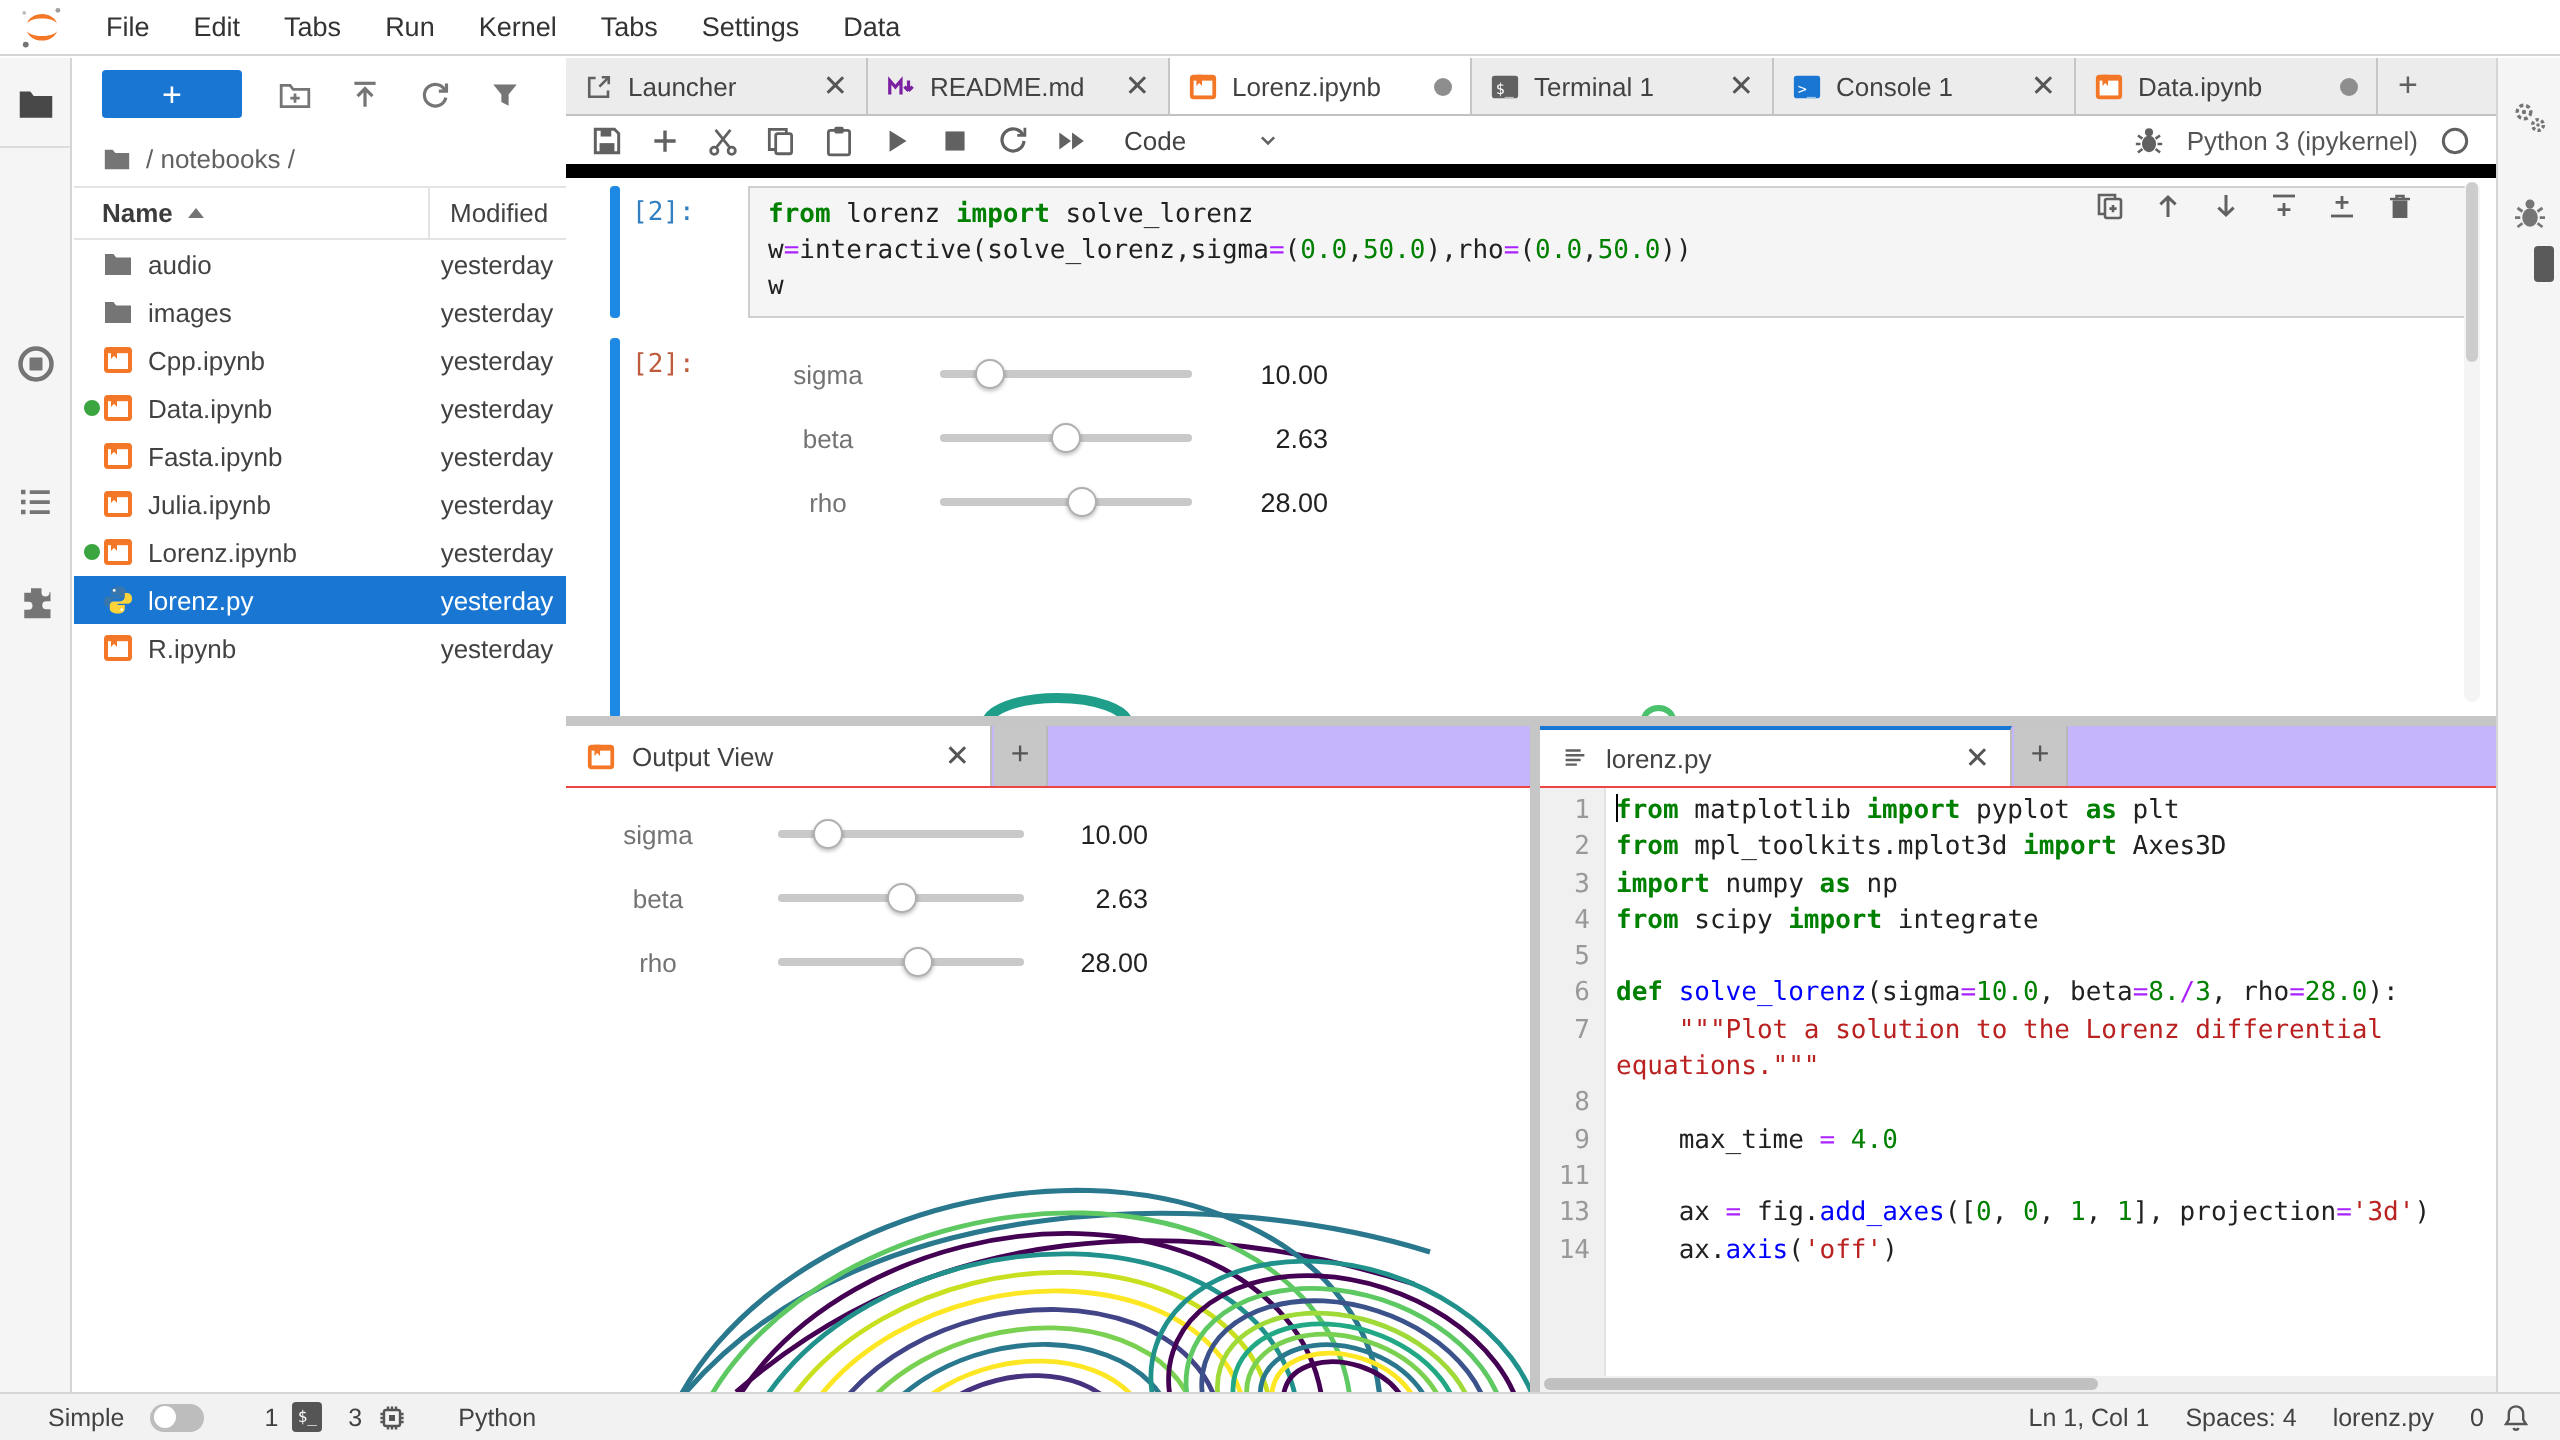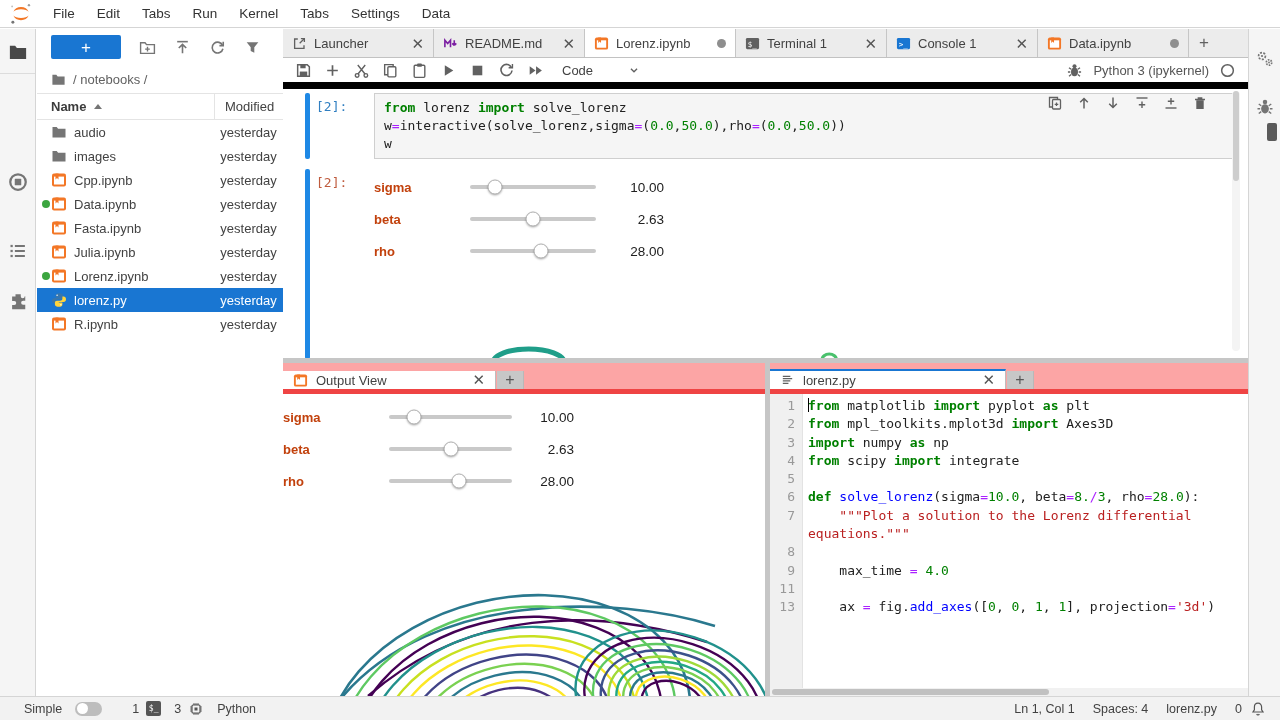--- a/index.html
+++ b/index.html
@@ -78,37 +78,37 @@
   .prompt.out{color:#bf5b3d;}
   .input-area{flex:1;background:#f5f5f5;border:1px solid #cfcfcf;padding:5px 9px;
     font-family:"DejaVu Sans Mono",monospace;font-size:13px;line-height:18px;color:#212121;}
   .code-line{white-space:pre;}
   .cell-toolbar{position:absolute;top:6px;right:40px;display:flex;gap:13px;}
   .cell-toolbar .tbtn{margin:0;width:16px;height:16px;}
   .cell.output{margin-top:10px;}
   .widget-area{flex:1;padding-top:2px;}
 
   .slider-row{display:flex;align-items:center;height:32px;}
-  .slider-label{width:80px;text-align:left;font-size:13px;color:#c2410c;margin-right:16px;flex:none;font-weight:bold;}
+  .slider-label{width:80px;text-align:center;font-size:13px;color:#737373;margin-right:16px;flex:none;}
   .slider-track{position:relative;width:126px;height:4px;background:#c9c9c9;border-radius:2px;flex:none;}
   .slider-handle{position:absolute;top:50%;transform:translate(-50%,-50%);width:15px;height:15px;
     border-radius:50%;background:#fff;border:1px solid #b0b0b0;box-shadow:0 1px 2px rgba(0,0,0,.28);}
   .slider-readout{margin-left:28px;width:40px;text-align:right;font-size:13.5px;color:#212121;flex:none;}
 
   .nb-sliver{position:absolute;left:0;bottom:0;width:100%;height:12px;}
   .nb-scrollbar{position:absolute;right:8px;top:2px;width:8px;height:260px;background:#f4f4f4;border-radius:4px;}
   .nb-scrollbar .thumb{position:absolute;left:1px;top:0;width:6px;height:90px;background:#cdcdcd;border-radius:3px;}
 
   
   .bottomdock{position:absolute;left:283px;top:358px;width:965px;height:338px;display:flex;
     border-top:5px solid #c6c6c6;background:#fff;}
   .panel-left{width:482px;flex:none;display:flex;flex-direction:column;background:#fff;}
   .panel-splitter{width:5px;flex:none;background:#c6c6c6;}
   .panel-right{flex:1;display:flex;flex-direction:column;background:#fff;min-width:0;}
-  .dock-tabbar{height:31px;background:#fca5a5;border-bottom:5px solid #ef4444;display:flex;flex:none;align-items:flex-end;}
+  .dock-tabbar{height:31px;background:#c4b5fd;border-bottom:1px solid #ef4444;display:flex;flex:none;}
   .dock-tab{background:#fff;display:flex;align-items:center;gap:8px;padding:0 10px;font-size:13px;
     color:#424242;border-right:1px solid #bdbdbd;}
   .dock-tab .ticon{width:15px;height:15px;}
   .dock-tab .ticon svg{width:100%;height:100%;}
   .dock-tab .tclose{color:#555;font-size:15px;margin-left:26px;}
   .dock-tab.focused{border-top:2px solid #1976d2;}
   .dock-add{width:27px;margin-left:1px;background:#c7c7c7;border-right:1px solid #b8b8b8;display:flex;
     align-items:center;justify-content:center;color:#555;font-size:16px;}
   .ov-content{flex:1;position:relative;padding-top:7px;overflow:hidden;}
   .ov-content .slider-label{width:92px;margin-right:14px;}
@@ -649,20 +649,24 @@
             <span class="ed-text"><span class="tok-p">    max_time </span><span class="tok-o">=</span><span class="tok-p"> </span><span class="tok-n">4.0</span></span>
           </div>
           <div class="ed-line">
             <span class="ed-num">11</span>
             <span class="ed-text"></span>
           </div>
           <div class="ed-line">
             <span class="ed-num">13</span>
             <span class="ed-text"><span class="tok-p">    ax </span><span class="tok-o">=</span><span class="tok-p"> fig.</span><span class="tok-f">add_axes</span><span class="tok-p">([</span><span class="tok-n">0</span><span class="tok-p">, </span><span class="tok-n">0</span><span class="tok-p">, </span><span class="tok-n">1</span><span class="tok-p">, </span><span class="tok-n">1</span><span class="tok-p">], projection</span><span class="tok-o">=</span><span class="tok-s">'3d'</span><span class="tok-p">)</span></span>
           </div>
+          <div class="ed-line">
+            <span class="ed-num">14</span>
+            <span class="ed-text"><span class="tok-p">    ax.</span><span class="tok-f">axis</span><span class="tok-p">(</span><span class="tok-s">'off'</span><span class="tok-p">)</span></span>
+          </div>
         </div>
     </div>
     <div class="ed-hscroll">
         <div class="thumb"></div>
       </div>
   </div>
 </div>
 
 <div class="sidebar-right">
   <div class="sb-icon" style="top:20px;">
@@ -693,21 +697,21 @@
   <span class="sb-item" style="margin-right:7px;">1</span>
   <span class="sb-item badge-term">$_</span>
   <span class="sb-item" style="margin-right:7px;">3</span>
   <span class="sb-item sb-ic">
     <svg viewBox="0 0 16 16" stroke="#555" fill="none" stroke-width="1.2">
         <rect x="4" y="4" width="8" height="8" rx="1"></rect>
         <rect x="6.5" y="6.5" width="3" height="3" fill="#555" stroke="none"></rect>
         <path d="M6 4V2.2M8 4V2.2M10 4V2.2M6 13.8V12M8 13.8V12M10 13.8V12M4 6H2.2M4 8H2.2M4 10H2.2M13.8 6H12M13.8 8H12M13.8 10H12"></path>
       </svg>
   </span>
-  <span class="sb-item" style="">Python</span>
+  <span class="sb-item" style="margin-left:12px;">Python</span>
   <span class="sb-right">
     <span>Ln 1, Col 1</span>
     <span>Spaces: 4</span>
     <span>lorenz.py</span>
     <span style="margin-right:-10px;">0</span>
     <span class="sb-ic">
       <svg viewBox="0 0 16 16" fill="none" stroke="#555" stroke-width="1.2">
           <path d="M8 2.2c-2.3 0-3.6 1.7-3.6 3.9v2.7L3 11h10l-1.4-2.2V6.1c0-2.2-1.3-3.9-3.6-3.9z"></path>
           <path d="M6.7 13a1.4 1.4 0 0 0 2.6 0"></path>
         </svg>

